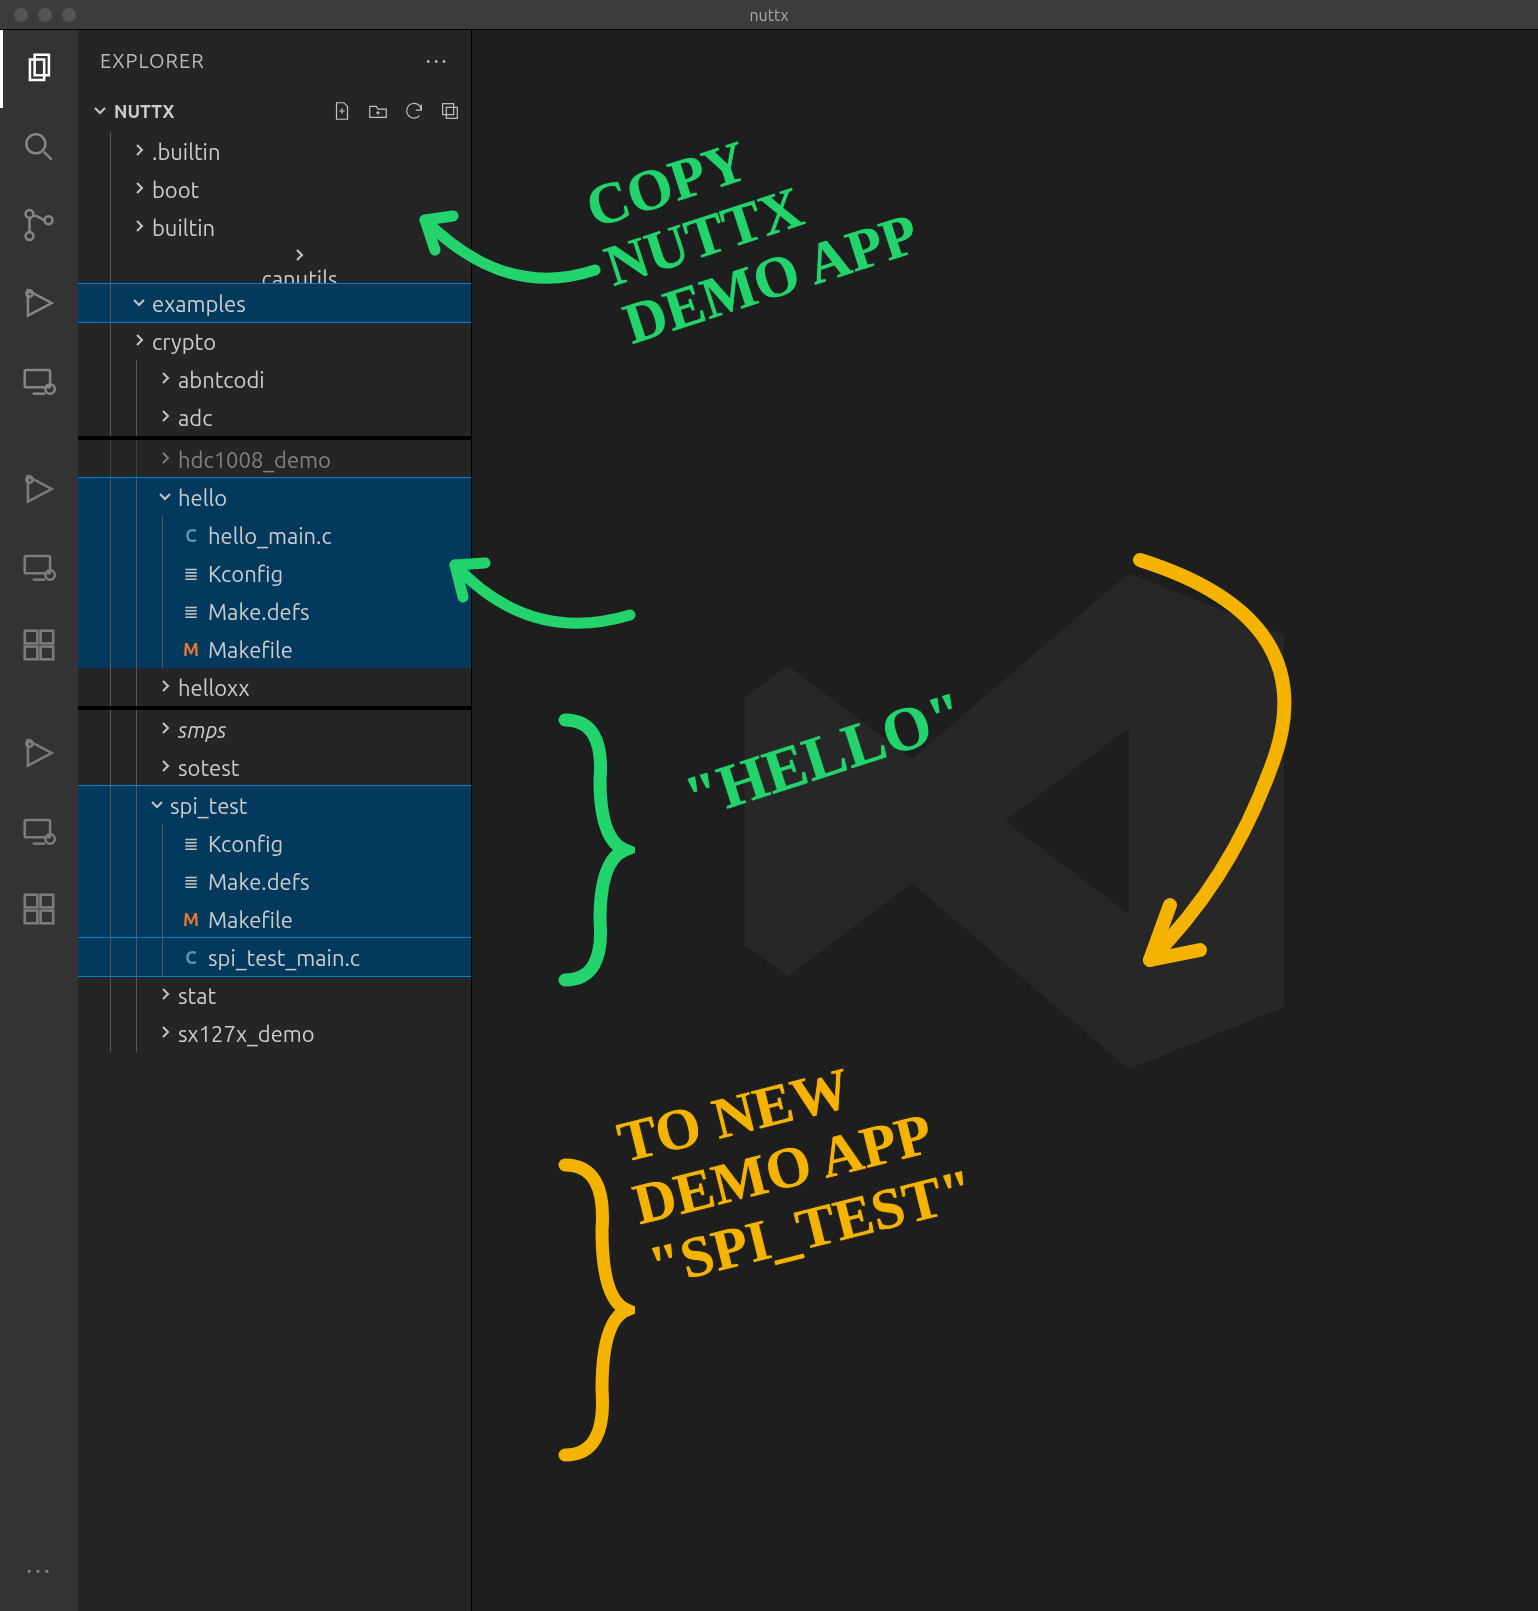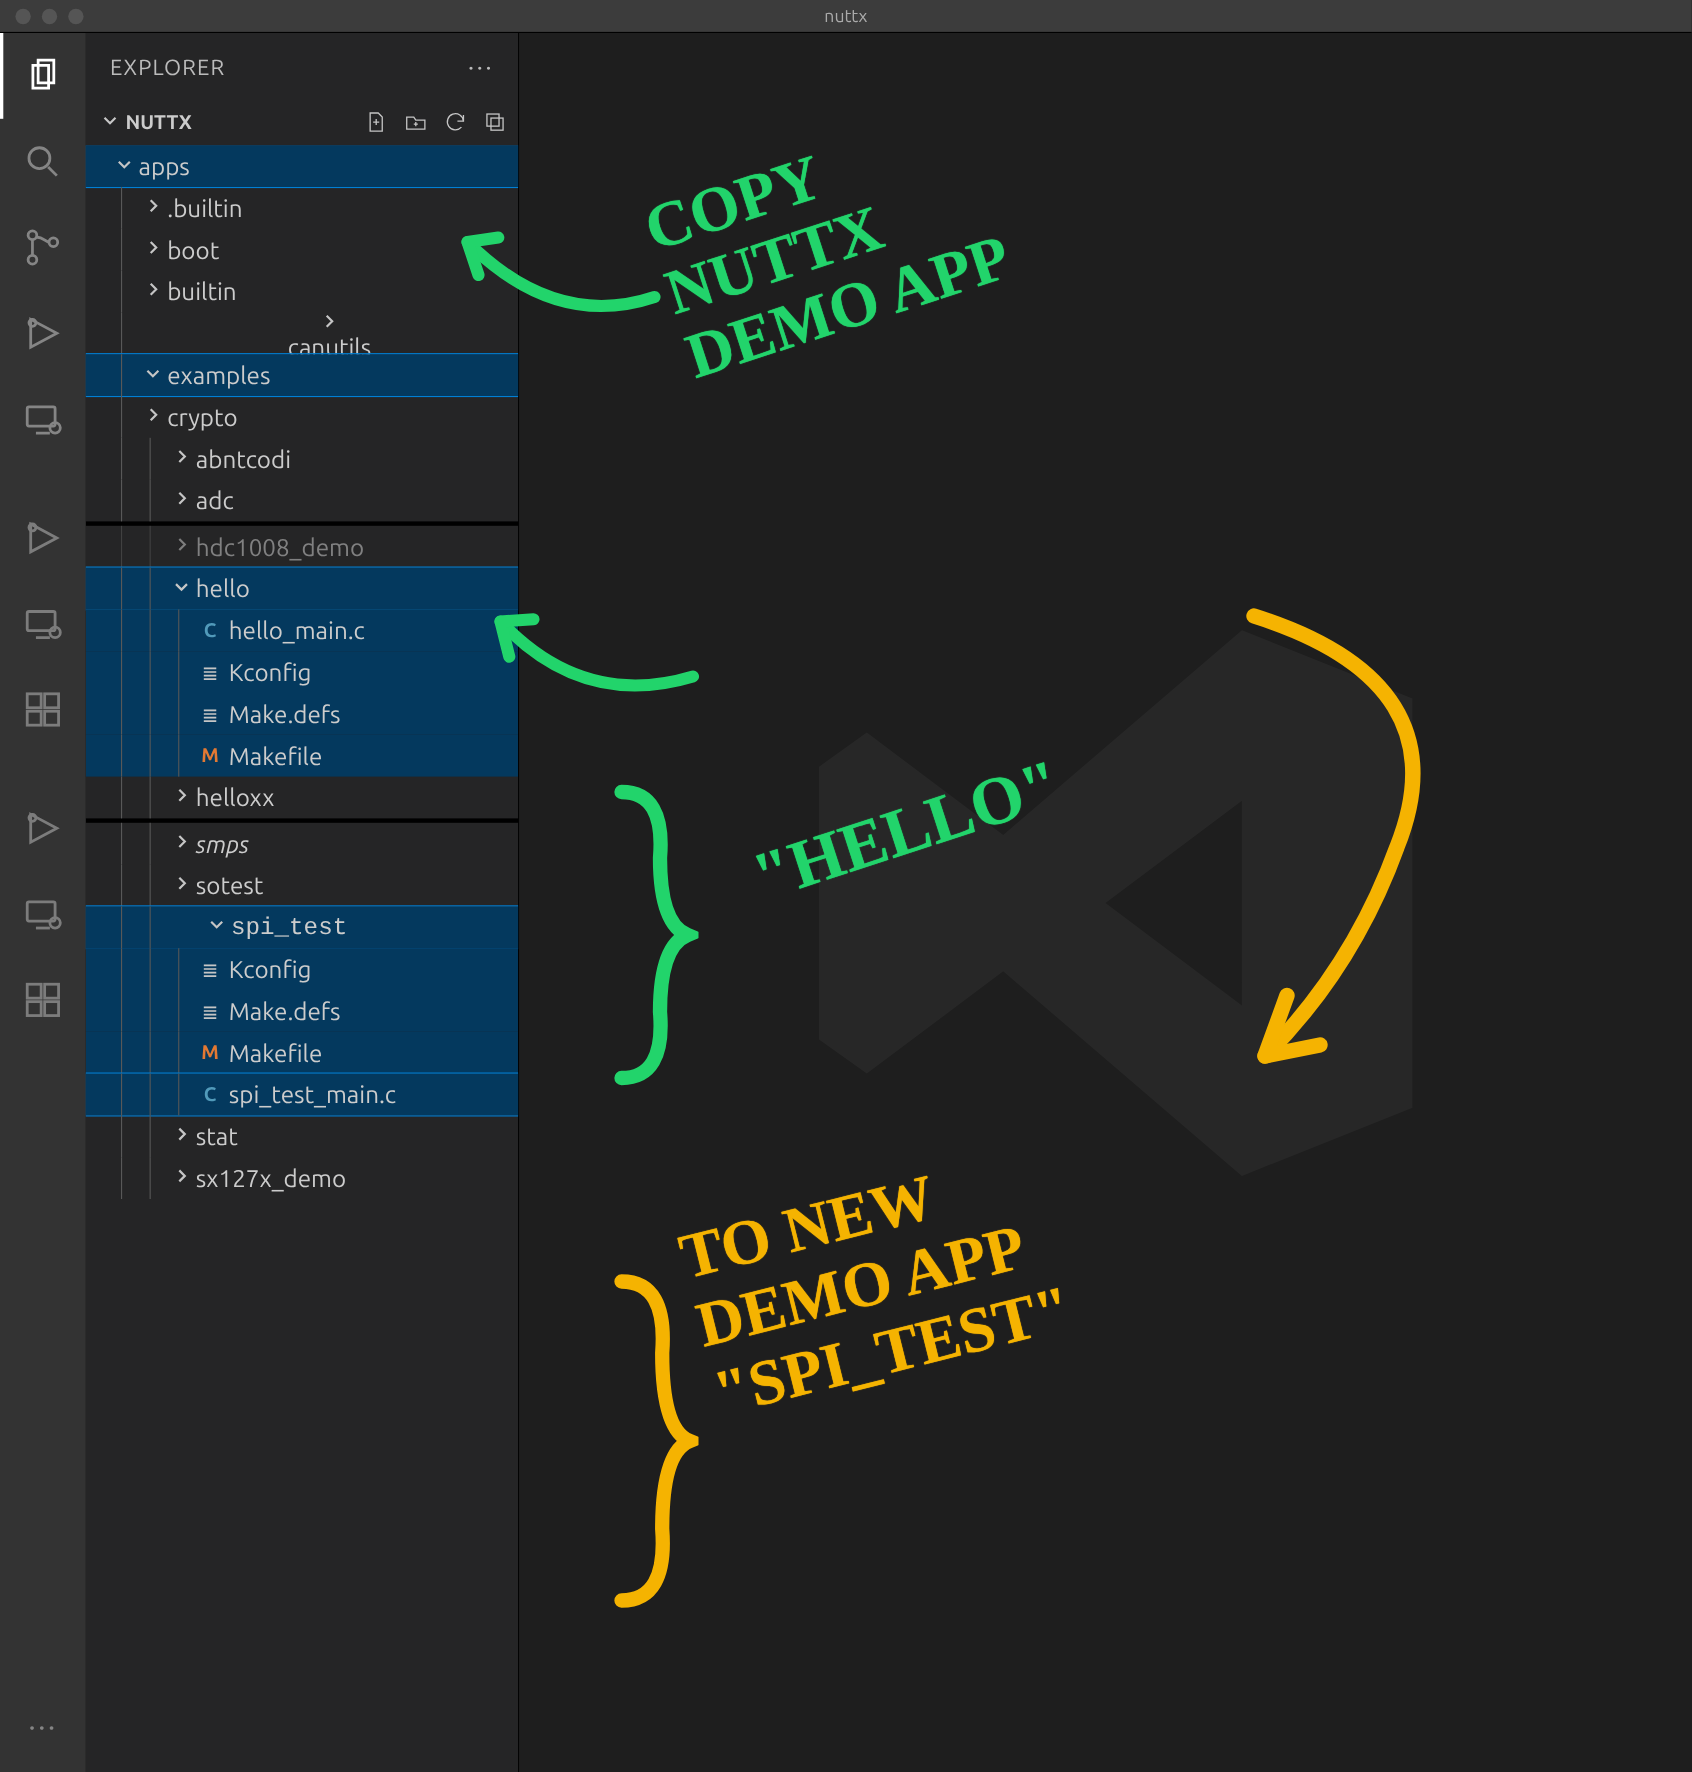--- a/index.html
+++ b/index.html
@@ -290,26 +290,20 @@
             <path d="M20 5v6h-6"></path>
           </svg>
         <svg viewBox="0 0 24 24">
             <rect x="4" y="4" width="12" height="12"></rect>
             <rect x="8" y="8" width="12" height="12"></rect>
           </svg>
       </span>
     </div>
     <div class="tree">
       <div class="segment-block" id="seg1">
-          <div class="row folder selected" style="padding-left: 24px;">
-            <span class="chev"><svg viewBox="0 0 16 16">
-                <path d="M3 6l5 5 5-5"></path>
-              </svg></span>
-            <span class="name">apps</span>
-          </div>
           <div class="row folder" style="padding-left: 50px;">
             <div class="indent-line" style="left: 32px;"></div>
             <span class="chev"><svg viewBox="0 0 16 16">
                 <path d="M6 3l5 5-5 5"></path>
               </svg></span>
             <span class="name">.builtin</span>
           </div>
           <div class="row folder" style="padding-left: 50px;">
             <div class="indent-line" style="left: 32px;"></div>
             <span class="chev"><svg viewBox="0 0 16 16">
@@ -428,21 +422,21 @@
             <span class="name">smps</span>
           </div>
           <div class="row folder" style="padding-left: 76px;">
             <div class="indent-line" style="left: 32px;"></div>
             <div class="indent-line" style="left: 58px;"></div>
             <span class="chev"><svg viewBox="0 0 16 16">
                 <path d="M6 3l5 5-5 5"></path>
               </svg></span>
             <span class="name">sotest</span>
           </div>
-          <div class="row folder selected" style="padding-left: 108px; font-family: Liberation Mono, monospace;">
+          <div class="row folder selected" style="padding-left: 68px;">
             <div class="indent-line" style="left: 32px;"></div>
             <div class="indent-line" style="left: 58px;"></div>
             <span class="chev"><svg viewBox="0 0 16 16">
                 <path d="M3 6l5 5 5-5"></path>
               </svg></span>
             <span class="name">spi_test</span>
           </div>
           <div class="row file sel-range" style="padding-left: 102px;">
             <div class="indent-line" style="left: 32px;"></div>
             <div class="indent-line" style="left: 58px;"></div>

